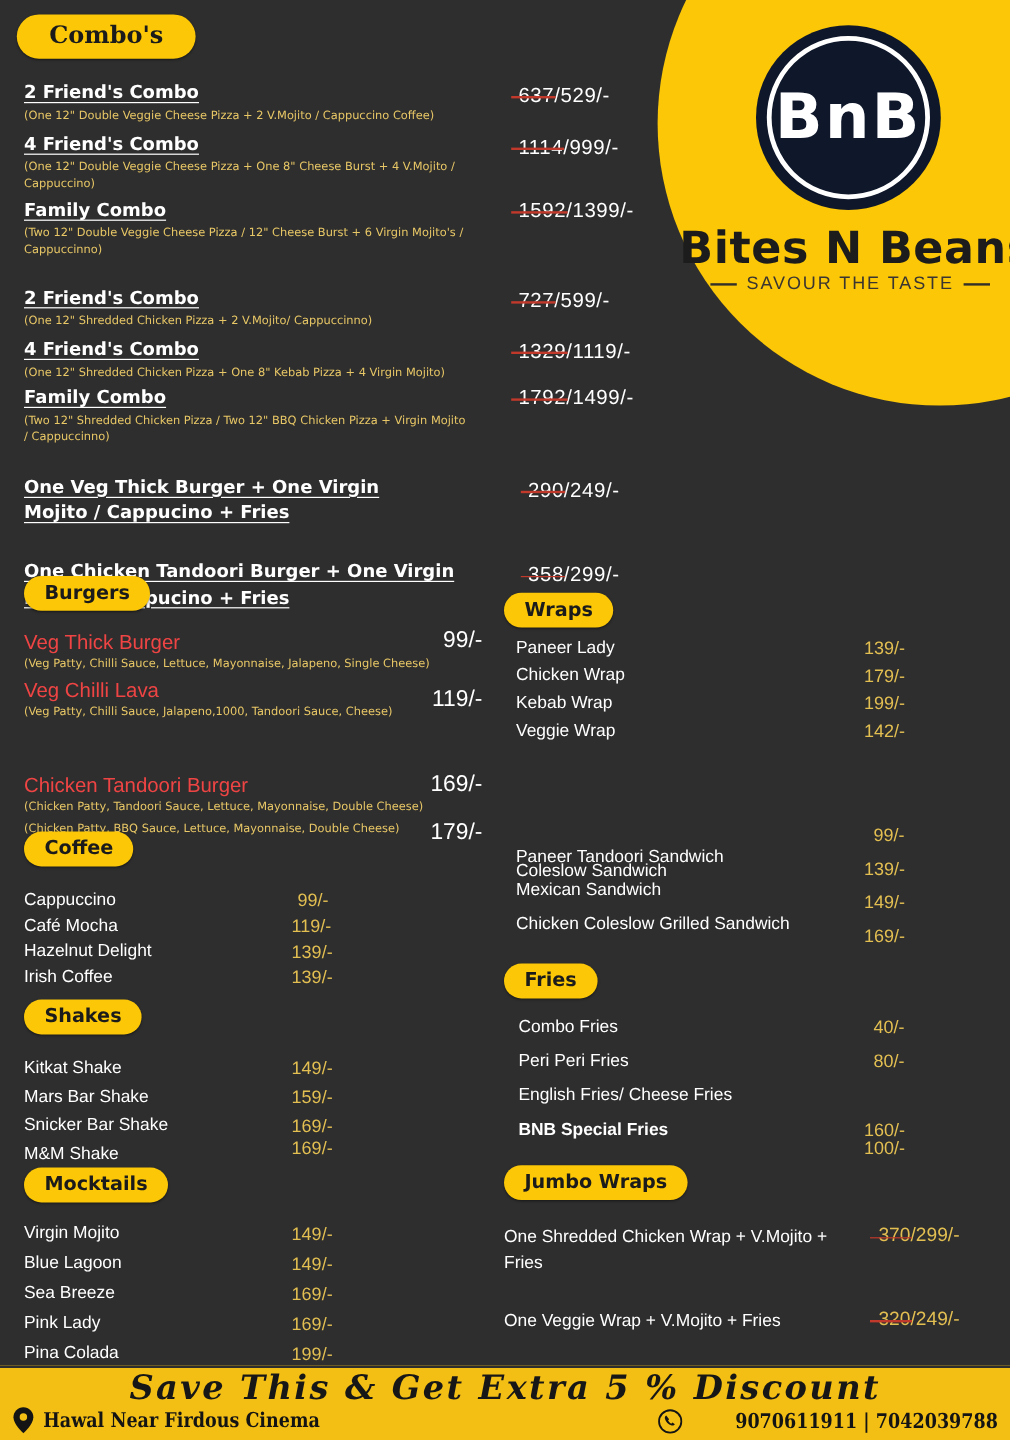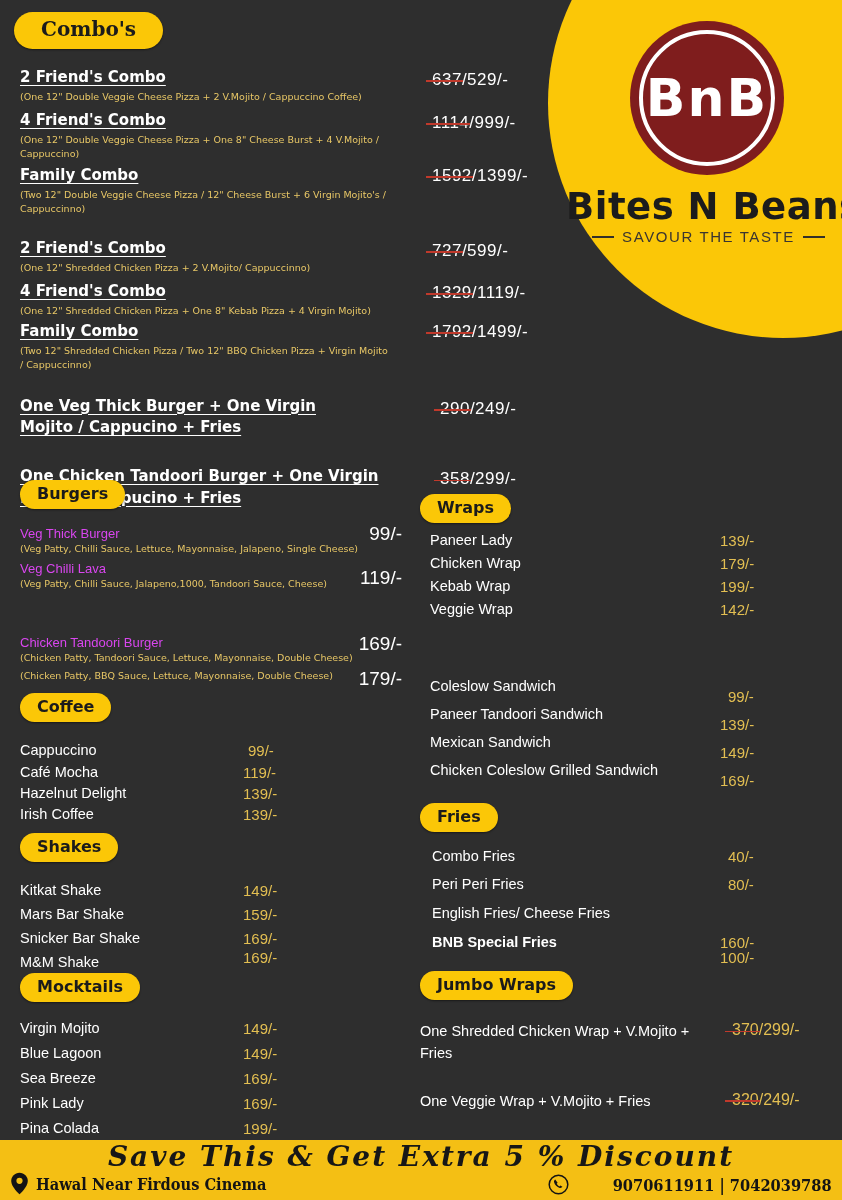--- a/index.html
+++ b/index.html
@@ -28,21 +28,21 @@
     border-radius: 50%;
     background: #fbc707;
   }
   .logo-badge {
     position: absolute;
     left: 630px;
     top: 21px;
     width: 154px;
     height: 154px;
     border-radius: 50%;
-    background: #7f1d1d;
+    background: #0f172a;
     display: flex;
     align-items: center;
     justify-content: center;
   }
   .logo-badge-ring {
     width: 128px;
     height: 128px;
     border-radius: 50%;
     border: 4px solid #ffffff;
     display: flex;
@@ -167,22 +167,22 @@
     height: 1.5px;
     background: #c0392b;
   }
   .combo-price.wide { left: 420px; }
 
   
   .col-left  { position: absolute; left: 20px;  width: 400px; }
   .col-right { position: absolute; left: 420px; width: 410px; }
   .item-name {
     font-family: "Liberation Sans", sans-serif;
-    font-size: 13px;
-    color: #d946ef;
+    font-size: 17px;
+    color: #ef4444;
   }
   .item-desc {
     font-family: "DejaVu Sans", sans-serif;
     font-size: 9.5px;
     color: #e8c766;
     line-height: 1.4;
     margin-top: 1px;
   }
 
   
@@ -492,21 +492,21 @@
       <span class="prc" style="left:300px;">199/-</span>
     </div>
     <div class="row2" style="height:23px;">
       <span class="lbl" style="left:10px;">Veggie Wrap</span>
       <span class="prc" style="left:300px;">142/-</span>
     </div>
   </div>
 
   <div class="col-right" style="top:678px;">
     <div class="row2" style="height:28px;">
-      <span class="lbl" style="left:10px;">Coleslow Sandwich</span>
+      <span class="lbl" style="left:10px;margin-top:40px;">Coleslow Sandwich</span>
       <span class="prc" style="left:308px;top:10px;">99/-</span>
     </div>
     <div class="row2" style="height:28px;">
       <span class="lbl" style="left:10px;">Paneer Tandoori Sandwich</span>
       <span class="prc" style="left:300px;top:10px;">139/-</span>
     </div>
     <div class="row2" style="height:28px;">
       <span class="lbl" style="left:10px;">Mexican Sandwich</span>
       <span class="prc" style="left:300px;top:10px;">149/-</span>
     </div>

